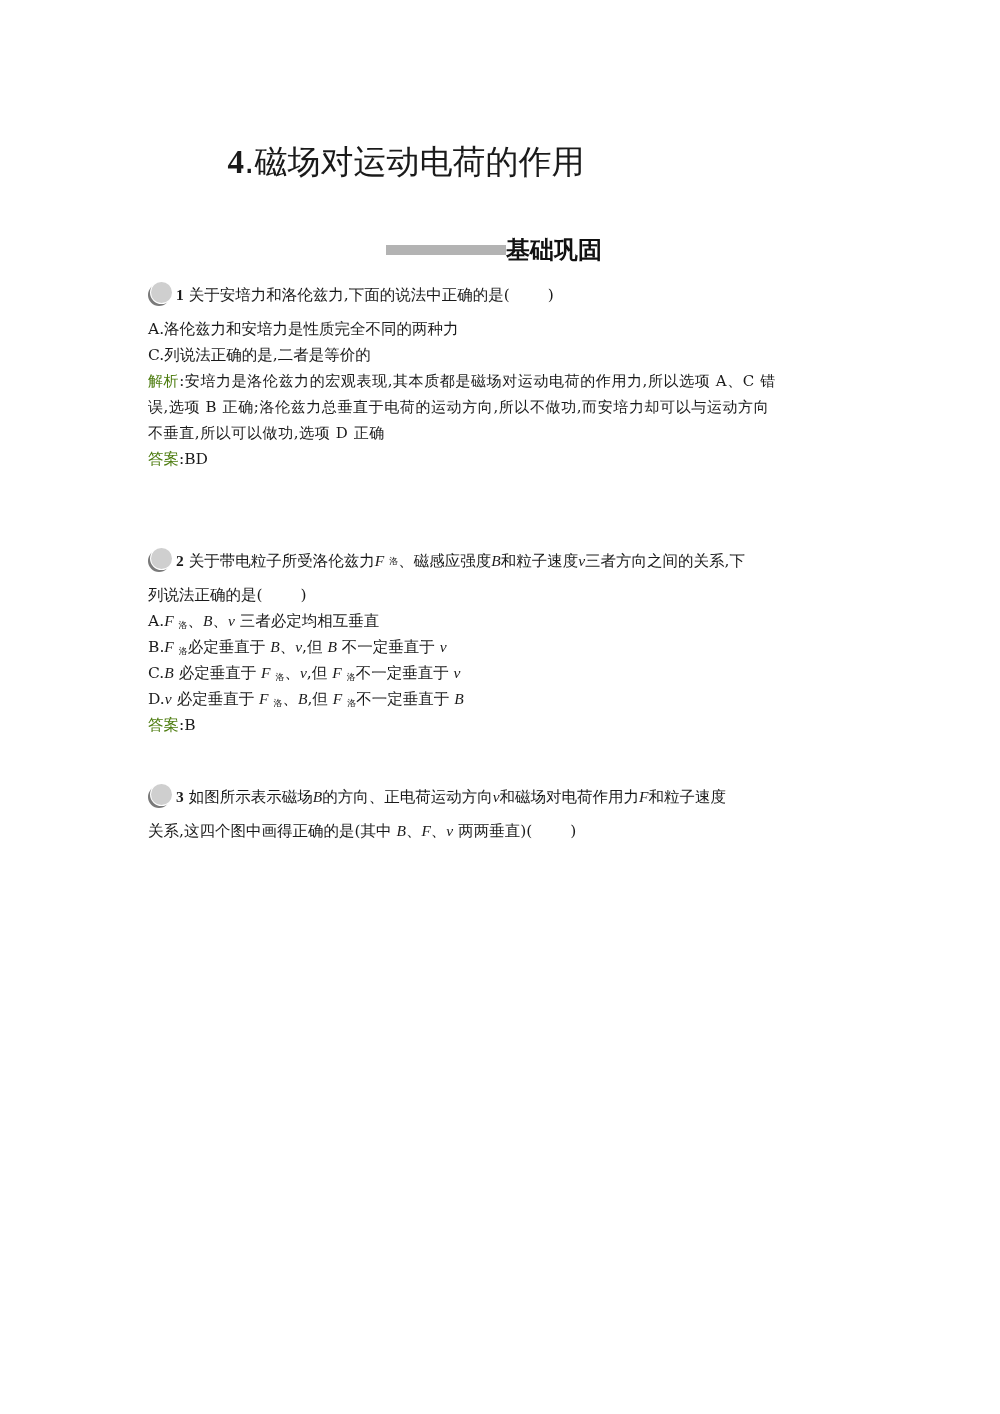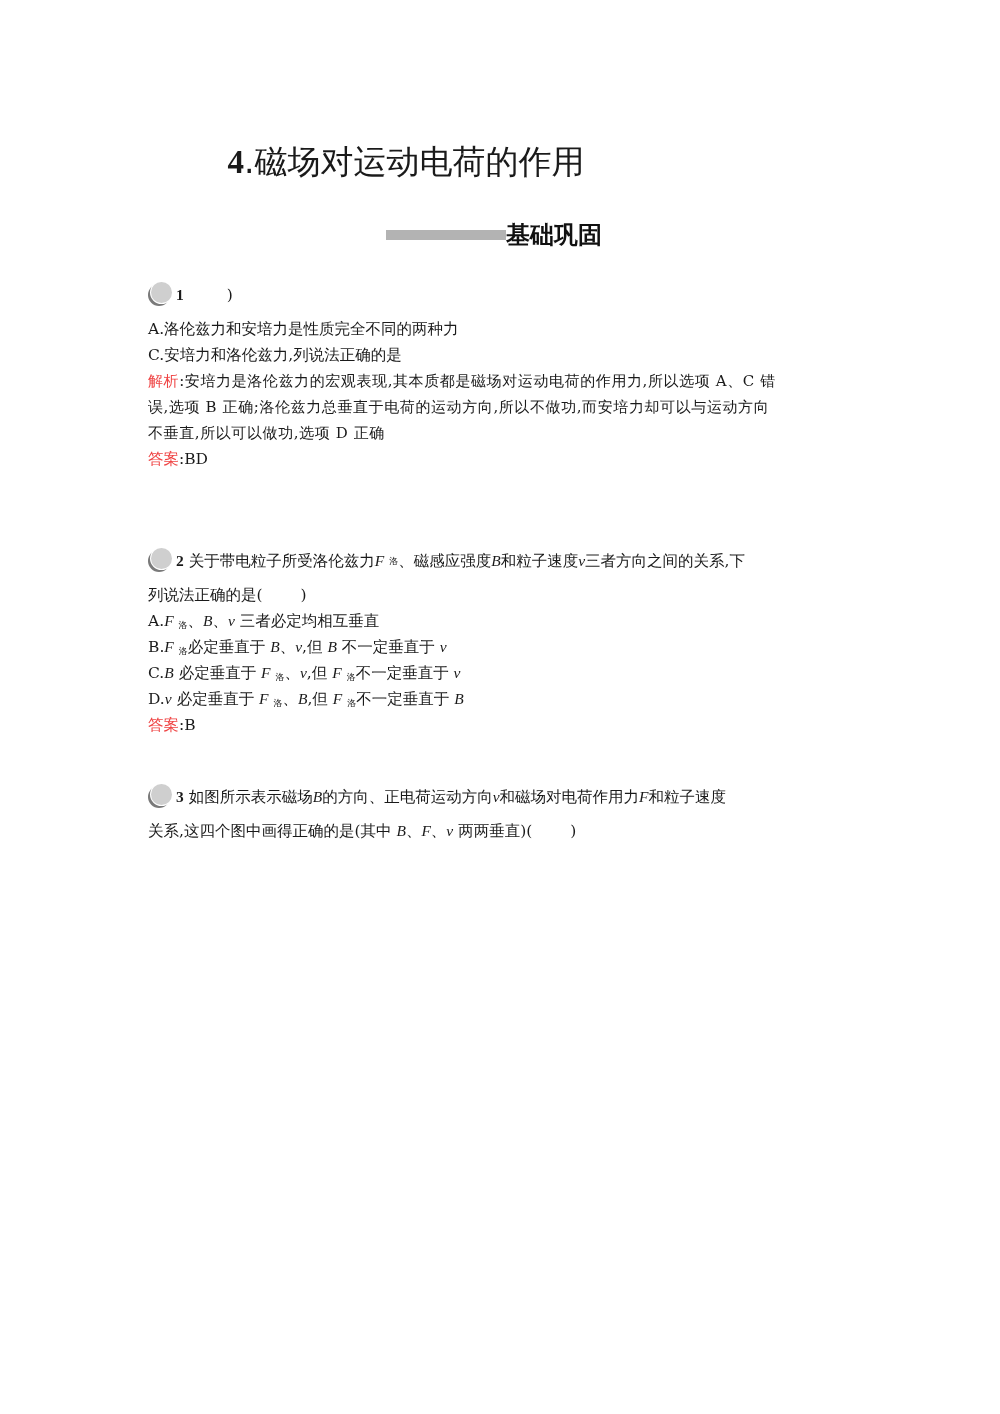--- a/index.html
+++ b/index.html
@@ -9,21 +9,21 @@
     color: #1a1a1a;
   }
   .title {
     position: absolute; left: 0; width: 812px; top: 138px;
     text-align: center; font-size: 33px; line-height: 48px;
     font-family: "DejaVu Sans", "Liberation Sans", sans-serif;
     letter-spacing: 0px;
   }
   .title .num { font-family: "Liberation Serif", "DejaVu Serif", serif; font-weight: bold; }
   .section-head {
-    position: absolute; top: 218px; left: 386px; height: 34px;
+    position: absolute; top: 233px; left: 386px; height: 34px;
     display: flex; align-items: center;
   }
   .section-bar { width: 120px; height: 10px; background: #b3b3b3; }
   .section-title {
     font-family: "DejaVu Sans", "Liberation Sans", sans-serif;
     font-weight: bold; font-size: 24px; line-height: 32px; color: #111;
   }
   .q { position: absolute; left: 148px; width: 705px; font-size: 15.5px; }
   .line { height: 26px; line-height: 26px; white-space: nowrap; }
   .qhead { display: flex; align-items: flex-end; }
@@ -32,21 +32,21 @@
   }
   .bullet .outer {
     position: absolute; left: 0; top: 2px; width: 22px; height: 22px; border-radius: 50%;
     background: #7a7a7a;
   }
   .bullet .inner {
     position: absolute; left: 3px; top: 0px; width: 21px; height: 21px; border-radius: 50%;
     background: #cfcfcf; box-shadow: 0 0 0 1px #fff;
   }
   .qnum { font-weight: bold; font-family: "Liberation Serif", serif; margin-right: 5px; }
-  .red { color: #ef4444; font-family: "DejaVu Sans", "Liberation Sans", sans-serif; }
+  .red { color: #4d7c0f; font-family: "DejaVu Sans", "Liberation Sans", sans-serif; }
   .ana { font-size: 15px; letter-spacing: 0.6px; }
   i.m { font-family: "Liberation Serif", serif; font-style: italic; }
   sub.s { font-size: 9px; vertical-align: -2px; }
   .gap { display: inline-block; width: 38px; }
 </style>
 </head>
 <body>
 
 <div class="title"><span class="num">4</span><span>.磁场对运动电荷的作用</span></div>
 
@@ -55,26 +55,27 @@
   <div class="section-title">基础巩固</div>
 </div>
 
 <div class="q" style="top:282px;">
   <div class="line qhead">
     <span class="bullet">
         <span class="outer"></span>
         <span class="inner"></span>
       </span>
     <span class="qnum">1</span>
+    <span>关于安培力和洛伦兹力,下面的说法中正确的是(</span>
       <span class="gap"></span>
       <span>)</span>
   </div>
   <div style="height:8px"></div>
   <div class="line">A.洛伦兹力和安培力是性质完全不同的两种力</div>
-  <div class="line">C.安培力和洛伦兹力,列说法正确的是</div>
+  <div class="line">C.列说法正确的是,二者是等价的</div>
   <div class="line ana"><span class="red">解析</span><span>:安培力是洛伦兹力的宏观表现,其本质都是磁场对运动电荷的作用力,所以选项 A、C 错</span></div>
   <div class="line ana">误,选项 B 正确;洛伦兹力总垂直于电荷的运动方向,所以不做功,而安培力却可以与运动方向</div>
   <div class="line ana">不垂直,所以可以做功,选项 D 正确</div>
   <div class="line"><span class="red">答案</span><span>:BD</span></div>
 </div>
 
 <div class="q" style="top:548px;">
   <div class="line qhead">
     <span class="bullet">
         <span class="outer"></span>

